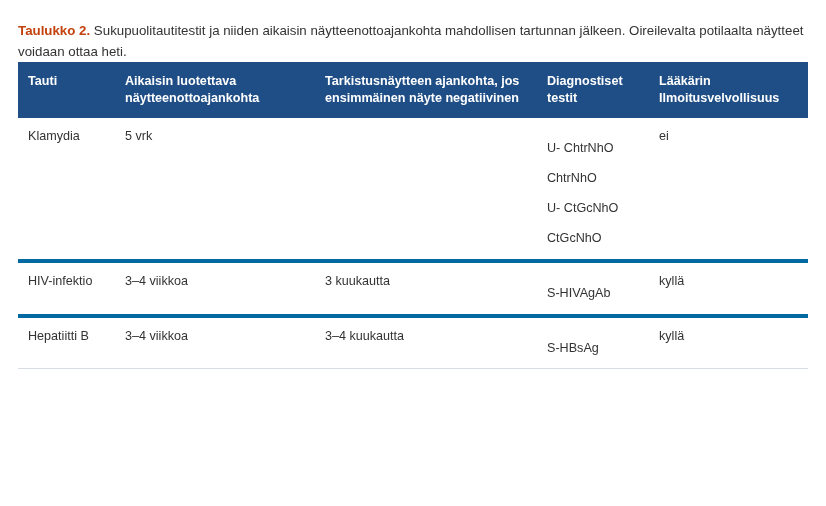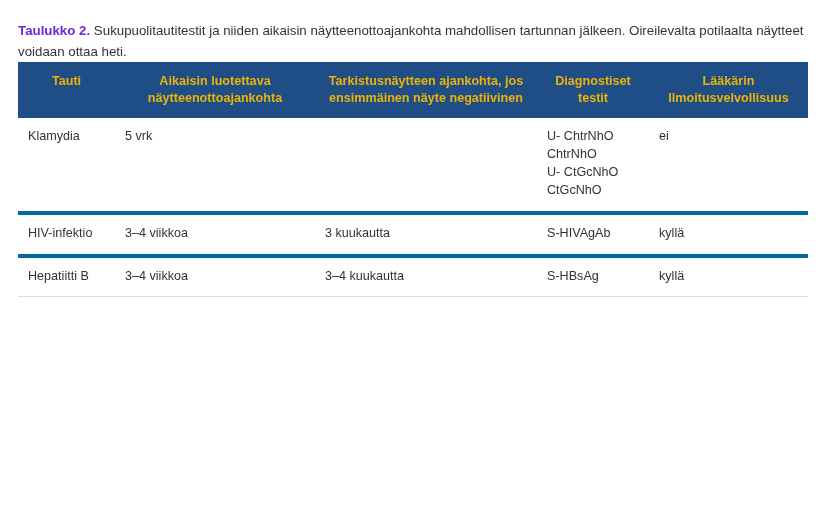--- a/index.html
+++ b/index.html
@@ -25,36 +25,36 @@
     position: absolute;
     left: 18px;
     top: 8px;
     width: 790px;
     font-size: 13.3px;
     line-height: 1.55;
     color: #333333;
   }
   .caption .cap-label {
     font-weight: bold;
-    color: #6d28d9;
+    color: #c2410c;
   }
   table.sti-table {
     position: absolute;
     left: 18px;
     top: 62px;
     width: 790px;
     border-collapse: collapse;
     table-layout: fixed;
     font-size: 12.6px;
   }
   table.sti-table thead th {
     background: #1f4e86;
-    color: #eab308;
+    color: #ffffff;
     font-weight: bold;
-    text-align: center;
+    text-align: left;
     vertical-align: top;
     padding: 11px 10px 12px 10px;
     font-size: 12.6px;
     line-height: 1.32;
     border: none;
   }
   table.sti-table tbody td {
     vertical-align: top;
     padding: 10px 10px 11px 10px;
     border-bottom: 4px solid #0369a1;
@@ -63,21 +63,21 @@
     background: #ffffff;
   }
   table.sti-table tbody tr:last-child td {
     border-bottom: 1px solid #d8dde3;
   }
   .col-0 { width: 97px; }
   .col-1 { width: 200px; }
   .col-2 { width: 222px; }
   .col-3 { width: 112px; }
   .col-4 { width: 159px; }
-  .cell-lines span { display: block; }
+  .cell-lines span { display: block; margin-top: 12px; }
 </style>
 </head>
 <body>
 
 <div class="page">
 
   <p class="caption">
     <span class="cap-label">Taulukko 2.</span><span> Sukupuolitautitestit ja niiden aikaisin näytteenottoajankohta mahdollisen tartunnan jälkeen. Oireilevalta potilaalta näytteet voidaan ottaa heti.</span>
   </p>
 

